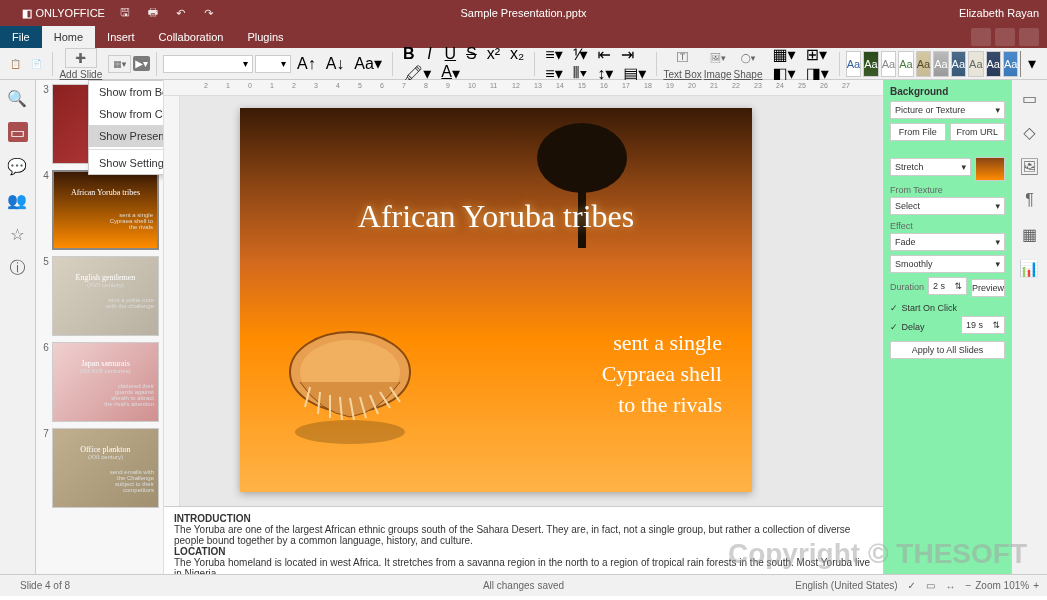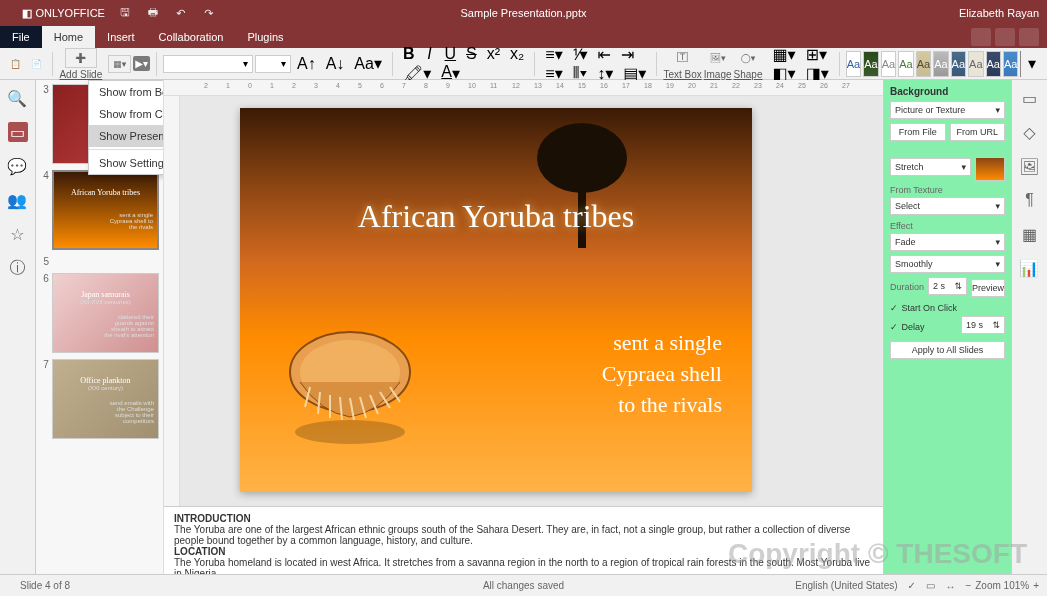--- a/index.html
+++ b/index.html
@@ -8,21 +8,21 @@
 .title-bar { background: #843434; height: 26px; display: flex; align-items: center; padding: 0 8px; color: #fff; font-size: 11px; position: relative; }
 .title-bar .logo { font-weight: bold; margin-right: 12px; padding-left: 14px; }
 .title-bar .logo span { font-weight: normal; }
 .title-bar .tb-icons { display: flex; gap: 12px; }
 .title-bar .tb-icon { width: 16px; height: 16px; display: flex; align-items: center; justify-content: center; opacity: 0.9; cursor: pointer; }
 .title-bar .doc-title { position: absolute; left: 50%; transform: translateX(-50%); }
 .title-bar .user { margin-left: auto; }
 
 .menu-bar { background: #843434; height: 22px; display: flex; align-items: stretch; padding: 0; color: #fff; font-size: 11px; }
 .menu-bar .menu-item { padding: 0 12px; display: flex; align-items: center; cursor: pointer; }
-.menu-bar .menu-item.file { background: #0f172a; }
+.menu-bar .menu-item.file { background: #0c4a6e; }
 .menu-bar .menu-item.active { background: #f1f1f1; color: #333; }
 .menu-bar .right-icons { margin-left: auto; display: flex; gap: 4px; align-items: center; padding-right: 8px; }
 .menu-bar .right-icon { width: 20px; height: 18px; background: rgba(255,255,255,0.15); border-radius: 2px; cursor: pointer; }
 
 .toolbar { background: #f1f1f1; height: 32px; border-bottom: 1px solid #ccc; display: flex; align-items: center; padding: 2px 6px; gap: 2px; }
 .toolbar .sep { width: 1px; height: 24px; background: #d0d0d0; margin: 0 4px; }
 .tb-group { display: flex; flex-direction: column; align-items: center; gap: 1px; font-size: 9px; color: #666; }
 .tb-btn { padding: 2px 4px; cursor: pointer; display: flex; align-items: center; justify-content: center; min-width: 18px; height: 18px; }
 .tb-combo { height: 18px; border: 1px solid #ccc; background: #fff; font-size: 10px; padding: 0 4px; display: flex; align-items: center; }
 .tb-label { font-size: 10px; color: #555; text-decoration: underline; }
@@ -268,20 +268,24 @@
       </div>
       <div class="slide-thumb">
         <div class="slide-num">4</div>
         <div class="thumb selected" style="background:linear-gradient(#3a1a05,#ff8c00)">
           <div class="thumb-title" style="top:12px">African Yoruba tribes</div>
           <div class="thumb-sub" style="top:40px">sent a single Cypraea shell to the rivals</div>
         </div>
       </div>
       <div class="slide-thumb">
         <div class="slide-num">5</div>
+        <div class="thumb" style="background:linear-gradient(135deg,#d8d0c0,#b8b0a0)">
+          <div class="thumb-title" style="top:12px">English gentlemen<div style="color:#ddd;font-size:6px;text-align:center">(XVII century)</div></div>
+          <div class="thumb-sub" style="top:40px">sent a polite note with the challenge</div>
+        </div>
       </div>
       <div class="slide-thumb">
         <div class="slide-num">6</div>
         <div class="thumb" style="background:linear-gradient(135deg,#f0d0d0,#d09090)">
           <div class="thumb-title" style="top:12px">Japan samurais<div style="color:#ddd;font-size:6px;text-align:center">(XII-XVII centuries)</div></div>
           <div class="thumb-sub" style="top:40px">clattered their guards against sheath to attract the rival's attention</div>
         </div>
       </div>
       <div class="slide-thumb">
         <div class="slide-num">7</div>

